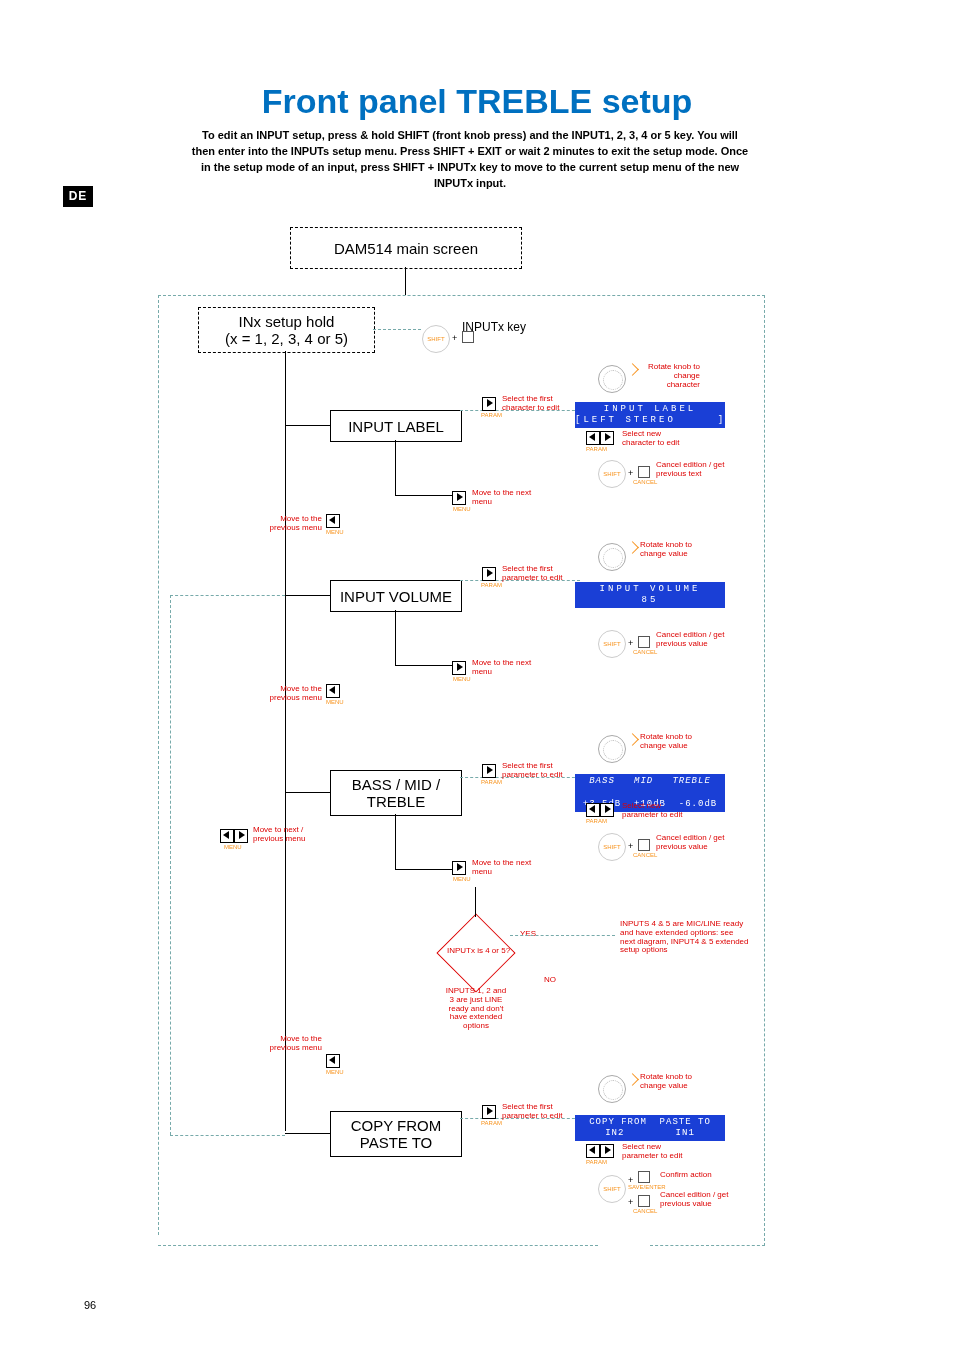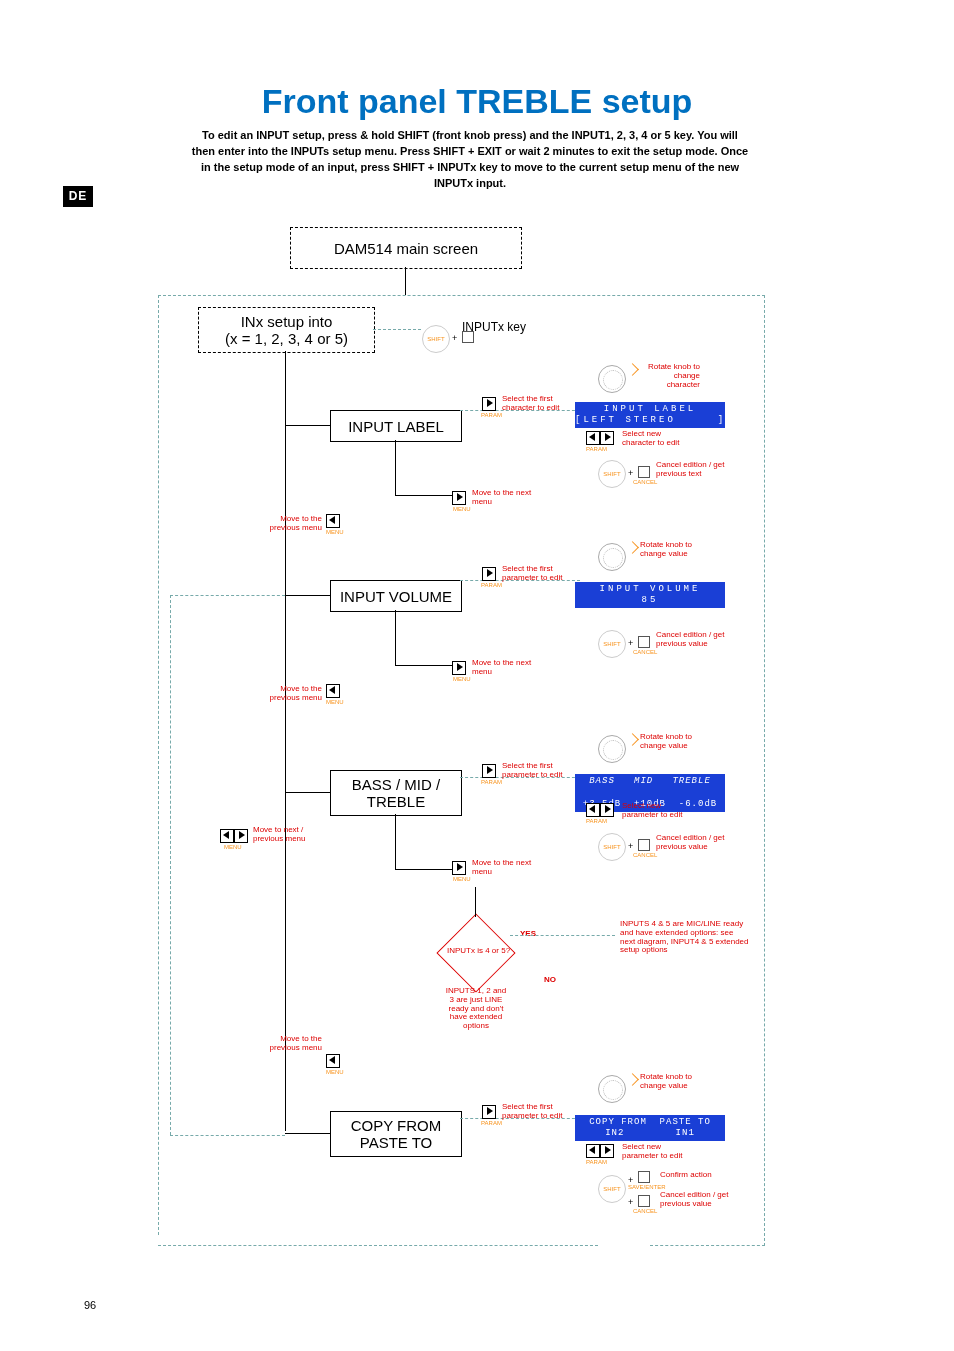--- a/index.html
+++ b/index.html
@@ -75,21 +75,21 @@
   }
   .dashed {
     border-style: dashed;
   }
   .boxinner { width:100%; }
   .line { position:absolute; background:#000; }
   .line.h { height:1px; }
   .line.v { width:1px; }
   .dline { position:absolute; border-top:1px dashed #7aa; height:0; }
   .dlinev { position:absolute; border-left:1px dashed #7aa; width:0; }
-  .yesno { color:#d00; font-size:8px; font-weight:bold; }
+  .yesno { color:#d00; font-size:8px; font-weight:normal; }
   .knob {
     position:absolute;
     width:28px; height:28px;
     border:1px solid #aaa;
     border-radius:50%;
     box-sizing:border-box;
   }
   .knob::after{
     content:"";
     position:absolute;
@@ -206,21 +206,21 @@
 
     <div class="sectiongap" style="left:8px;top:70px;width:606px;height:950px;border-left:none;border-bottom:none;"></div>
     <div class="dlinev" style="left:8px;top:70px;height:940px;"></div>
     <div class="dline" style="left:8px;top:1020px;width:440px;"></div>
     <div class="dline" style="left:500px;top:1020px;width:115px;"></div>
 
     <div class="line v" style="left:255px;top:42px;height:28px;"></div>
 
     <div class="box dashed" style="left:48px;top:82px;width:175px;height:44px;font-size:15px;">
       <div class="boxinner">
-        <div>INx setup into</div>
+        <div>INx setup hold</div>
         <div>(x = 1, 2, 3, 4 or 5)</div>
       </div>
     </div>
 
     <div class="shift" style="left:272px;top:100px;">
         <span>SHIFT</span>
       </div>
     <div class="plus" style="left:302px;top:108px;">+</div>
     <div class="smallkey" style="left:312px;top:106px;"></div>
     <div class="small-note" style="left:312px;top:96px;color:#000;font-size:12px;">INPUTx key</div>

